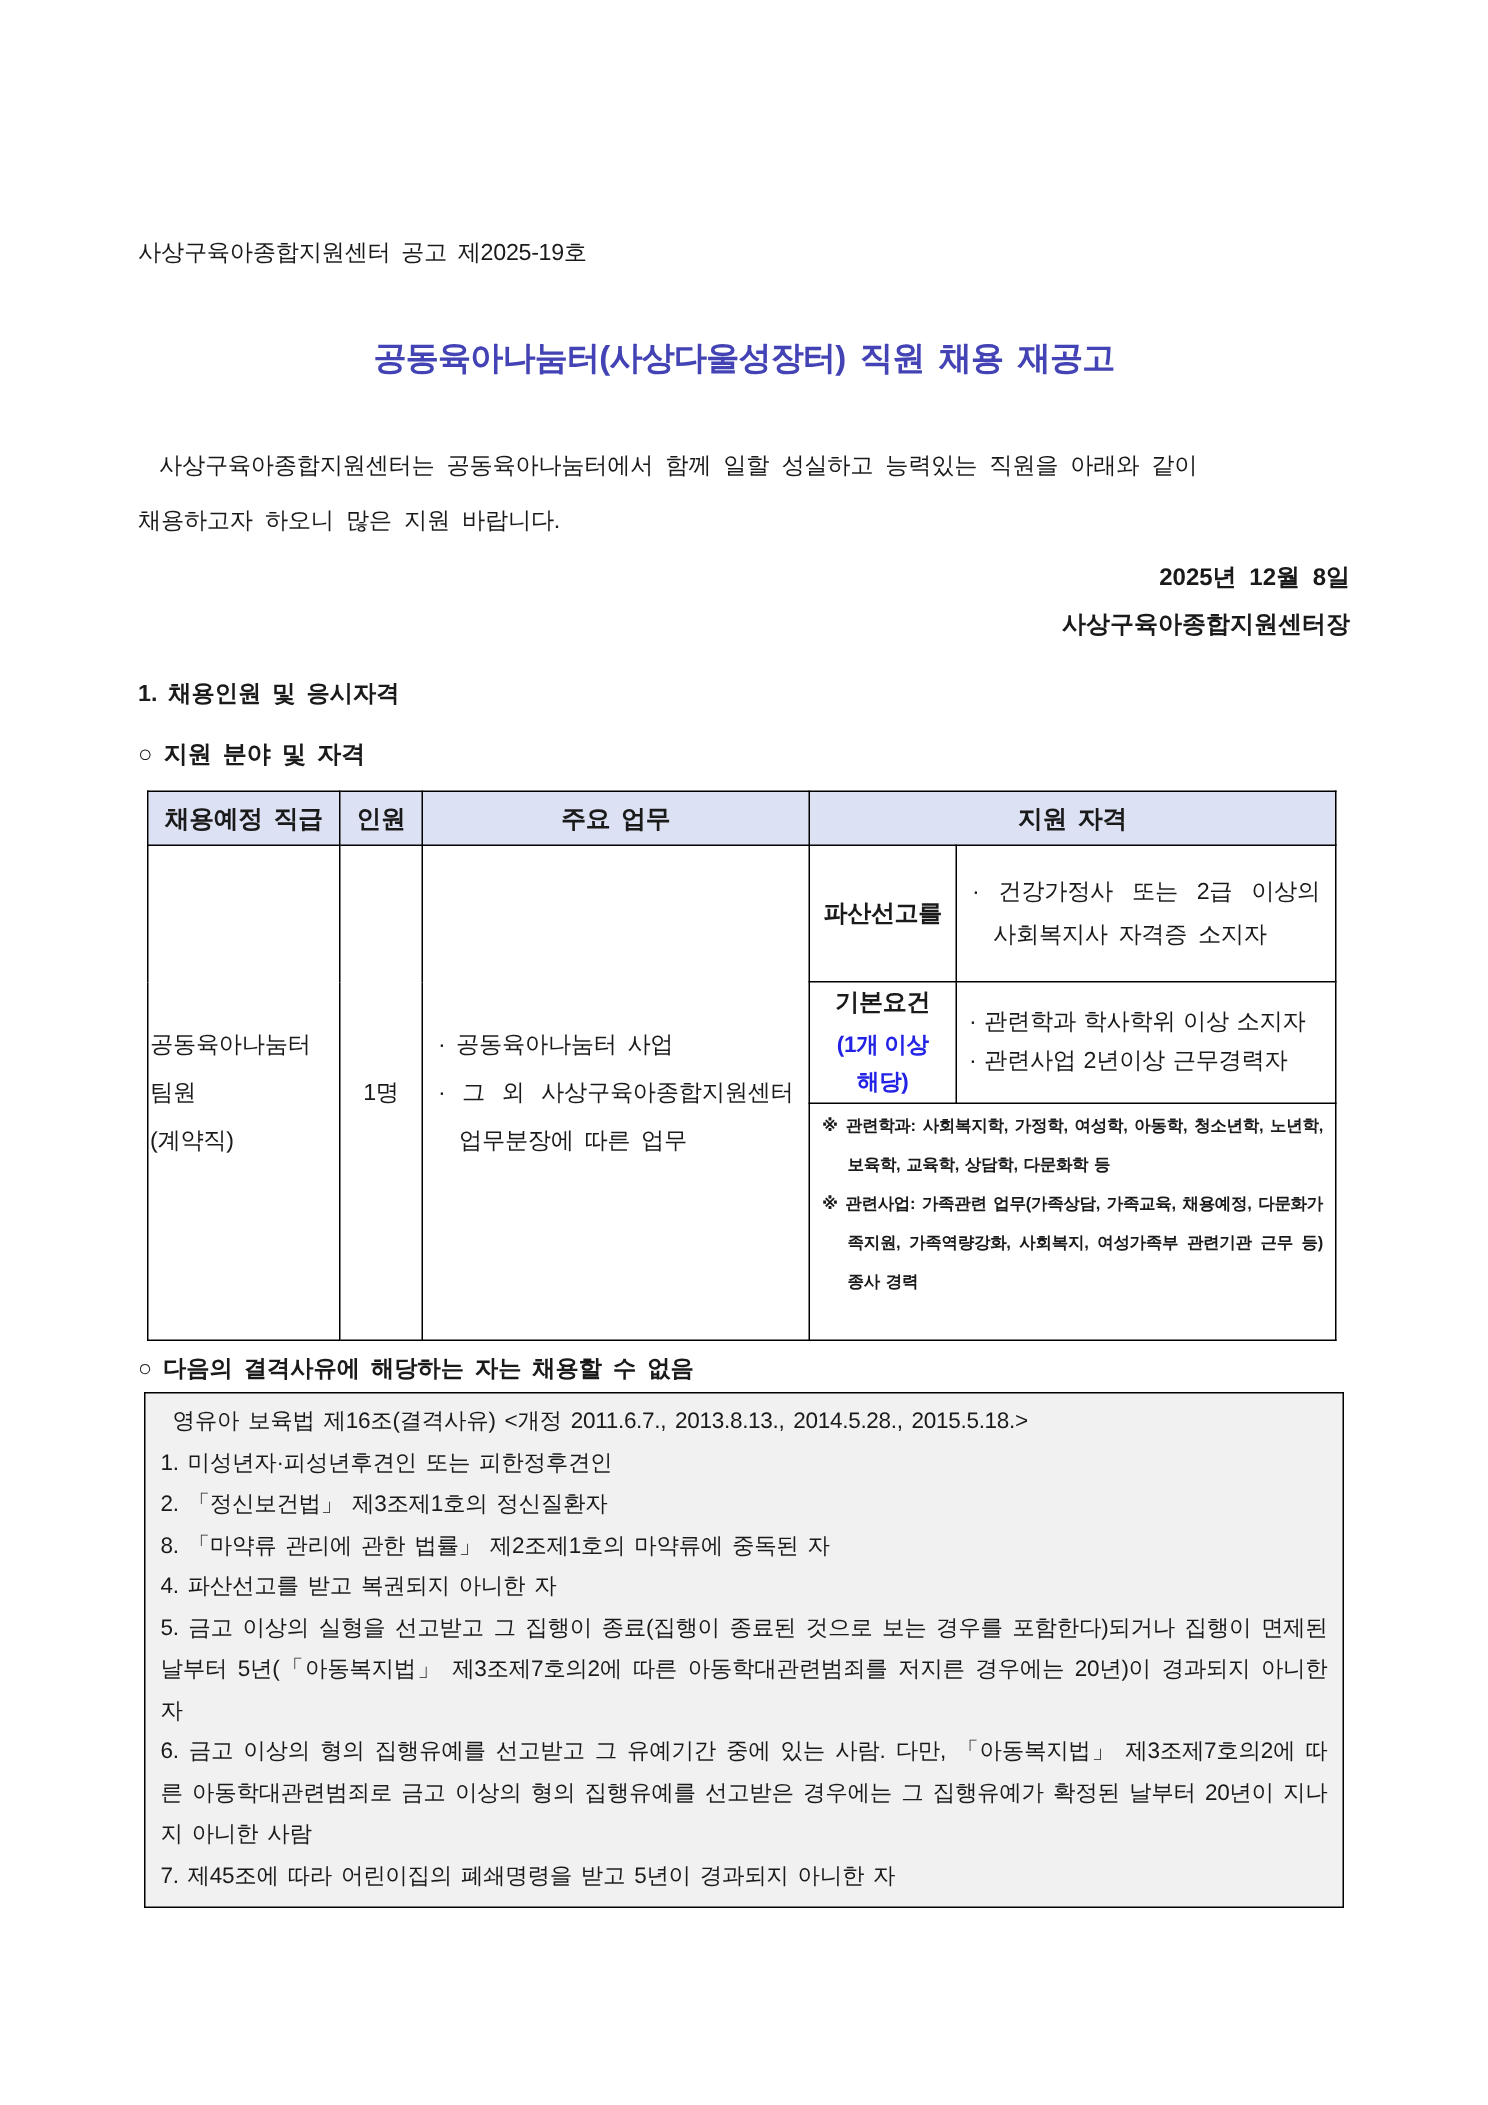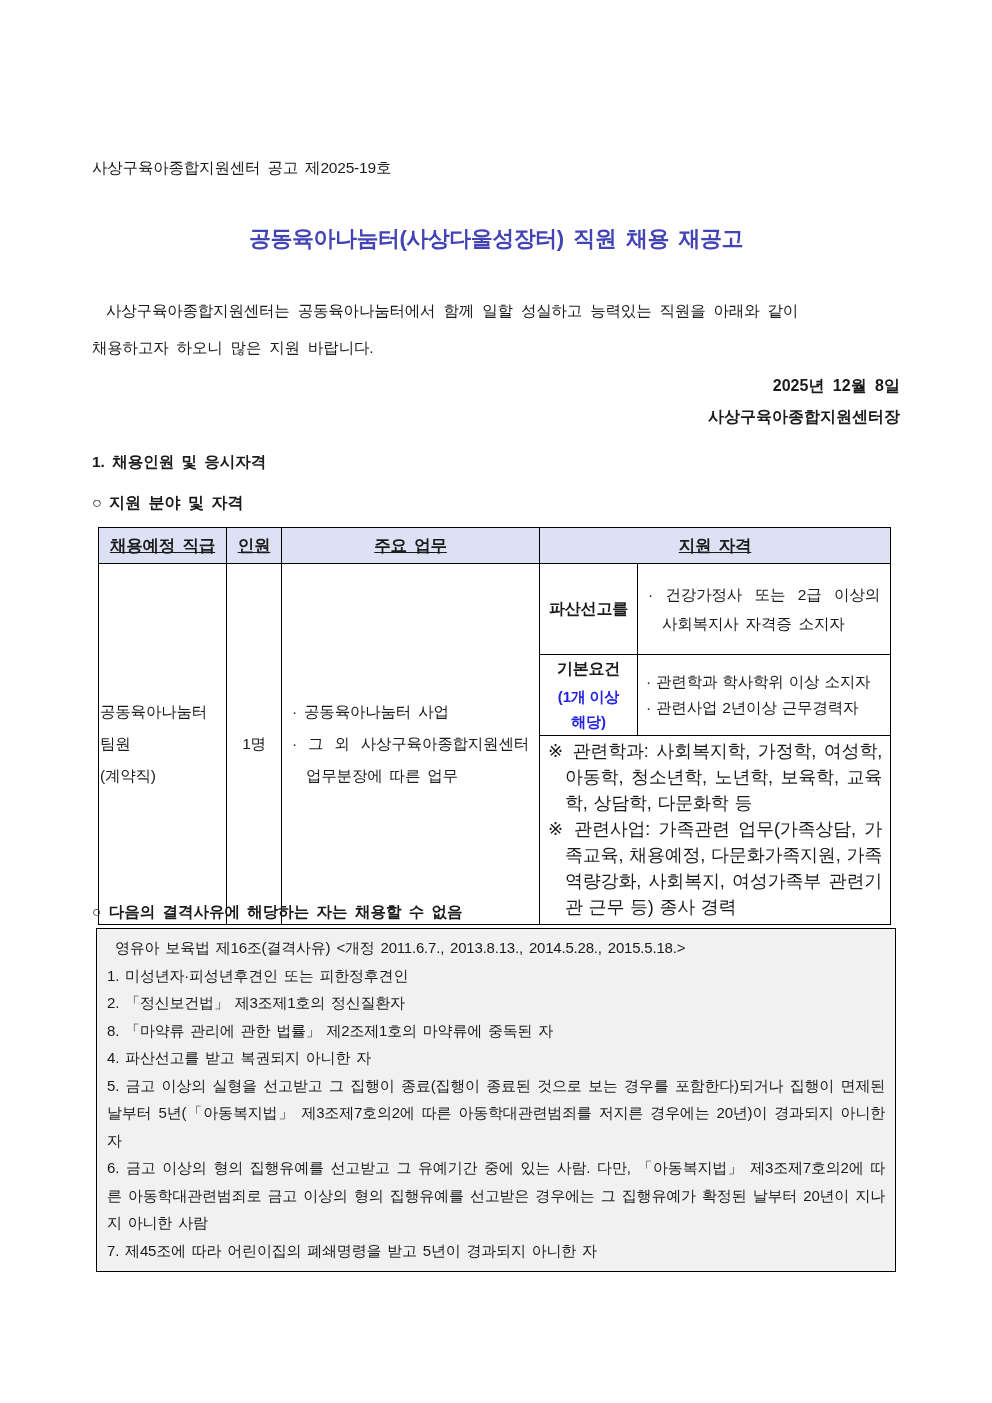--- a/index.html
+++ b/index.html
@@ -48,21 +48,21 @@
 
   table.recruit {
     position: absolute; top: 527px; left: 98px; width: 792px;
     border-collapse: collapse; table-layout: fixed;
     font-size: 15.5px; letter-spacing: -0.2px;
   }
   table.recruit th, table.recruit td { border: 1px solid #000; }
   table.recruit { border: 1.5px solid #000; }
   table.recruit th {
     height: 36px; background: var(--table-header-bg);
-    font-size: 16.5px; font-weight: bold; text-align: center; word-spacing: 3px; text-decoration: underline;
+    font-size: 16.5px; font-weight: bold; text-align: center; word-spacing: 3px;
   }
   td.cell-position { text-align: left; line-height: 32px; vertical-align: middle; }
   td.cell-headcount { text-align: center; vertical-align: middle; }
   td.cell-duties {
     padding: 0 10px; line-height: 32px; text-align: justify;
     vertical-align: middle; word-spacing: 3px;
   }
   .bullet { padding-left: 14px; text-indent: -14px; }
   td.cell-req-label {
     height: 64px; text-align: center; vertical-align: middle;
@@ -77,22 +77,22 @@
     font-size: 16px; font-weight: bold; line-height: 26px;
   }
   .basic-sublabel {
     color: var(--accent-blue); font-weight: bold; font-size: 15px;
     white-space: pre-line; line-height: 25px; margin-top: 2px;
   }
   td.cell-basic-text {
     padding: 2px 8px; line-height: 26.5px; vertical-align: middle; word-spacing: 1px;
   }
   td.cell-remarks {
-    height: 158px; padding: 2px 8px 4px; font-size: 18px;
-    line-height: 26px; text-align: justify; vertical-align: top; word-spacing: 1px;
+    height: 158px; padding: 2px 8px 4px; font-size: 11px;
+    line-height: 26px; text-align: justify; vertical-align: top; word-spacing: 1px; font-weight: bold;
   }
   .remark { padding-left: 17px; text-indent: -17px; }
 
   .disq-heading {
     position: absolute; top: 902px; left: 92px;
     font-size: 15.5px; font-weight: bold; word-spacing: 3px;
   }
   .disq-box {
     position: absolute; top: 928px; left: 96px; width: 800px;
     min-height: 333px;

